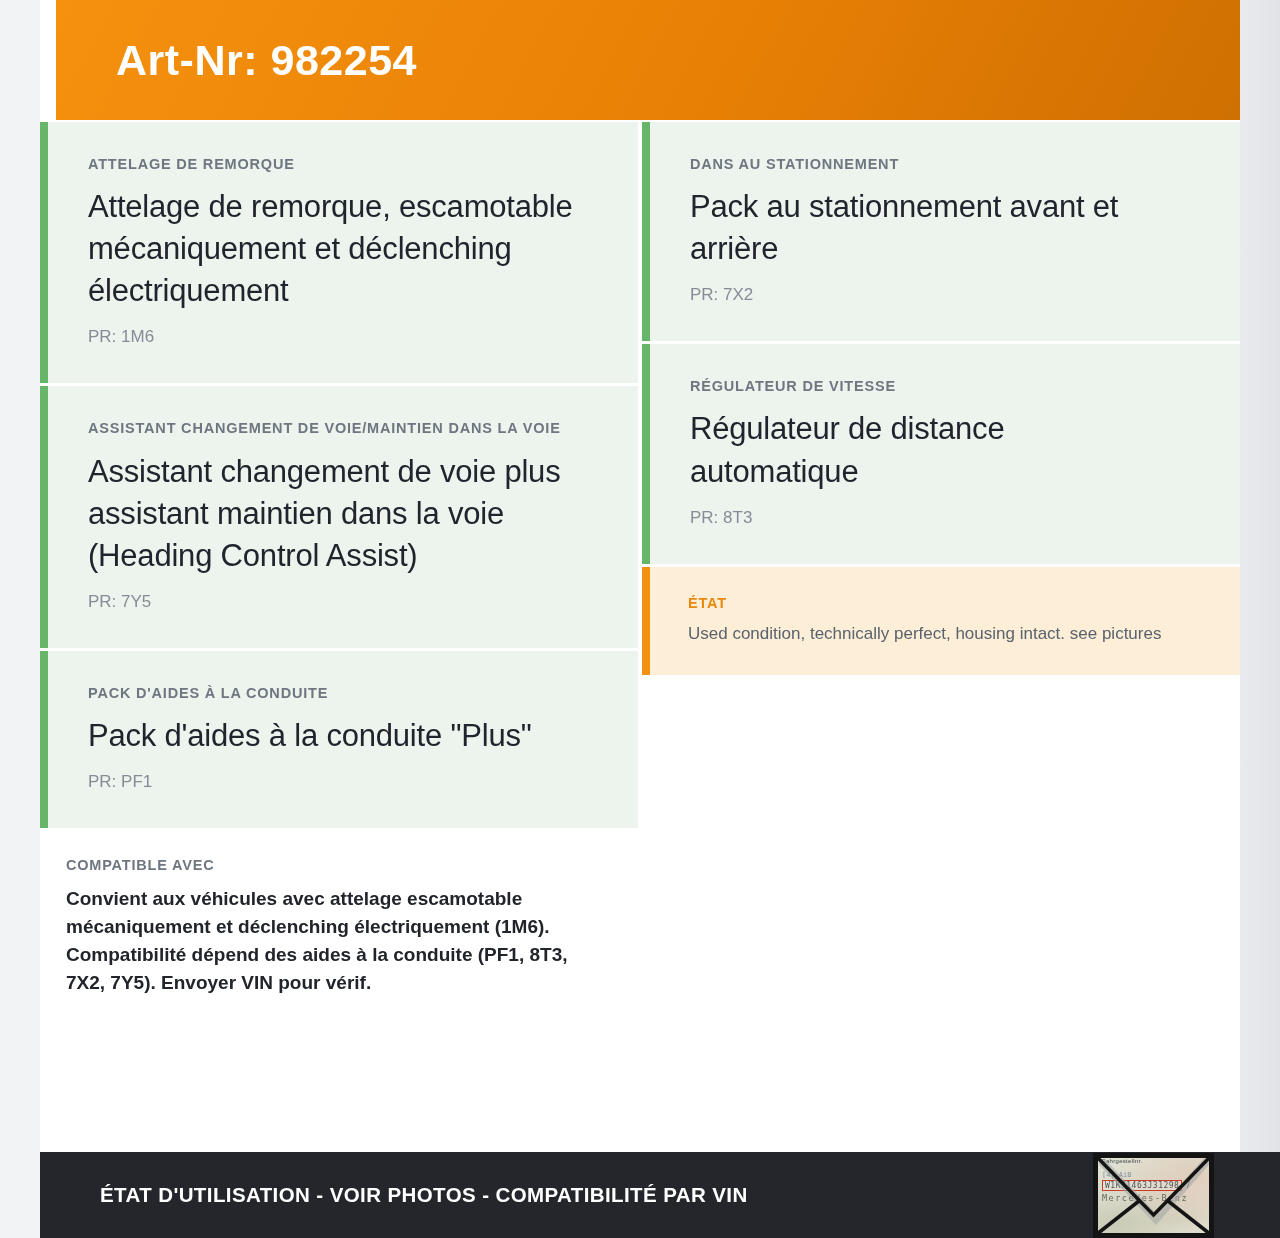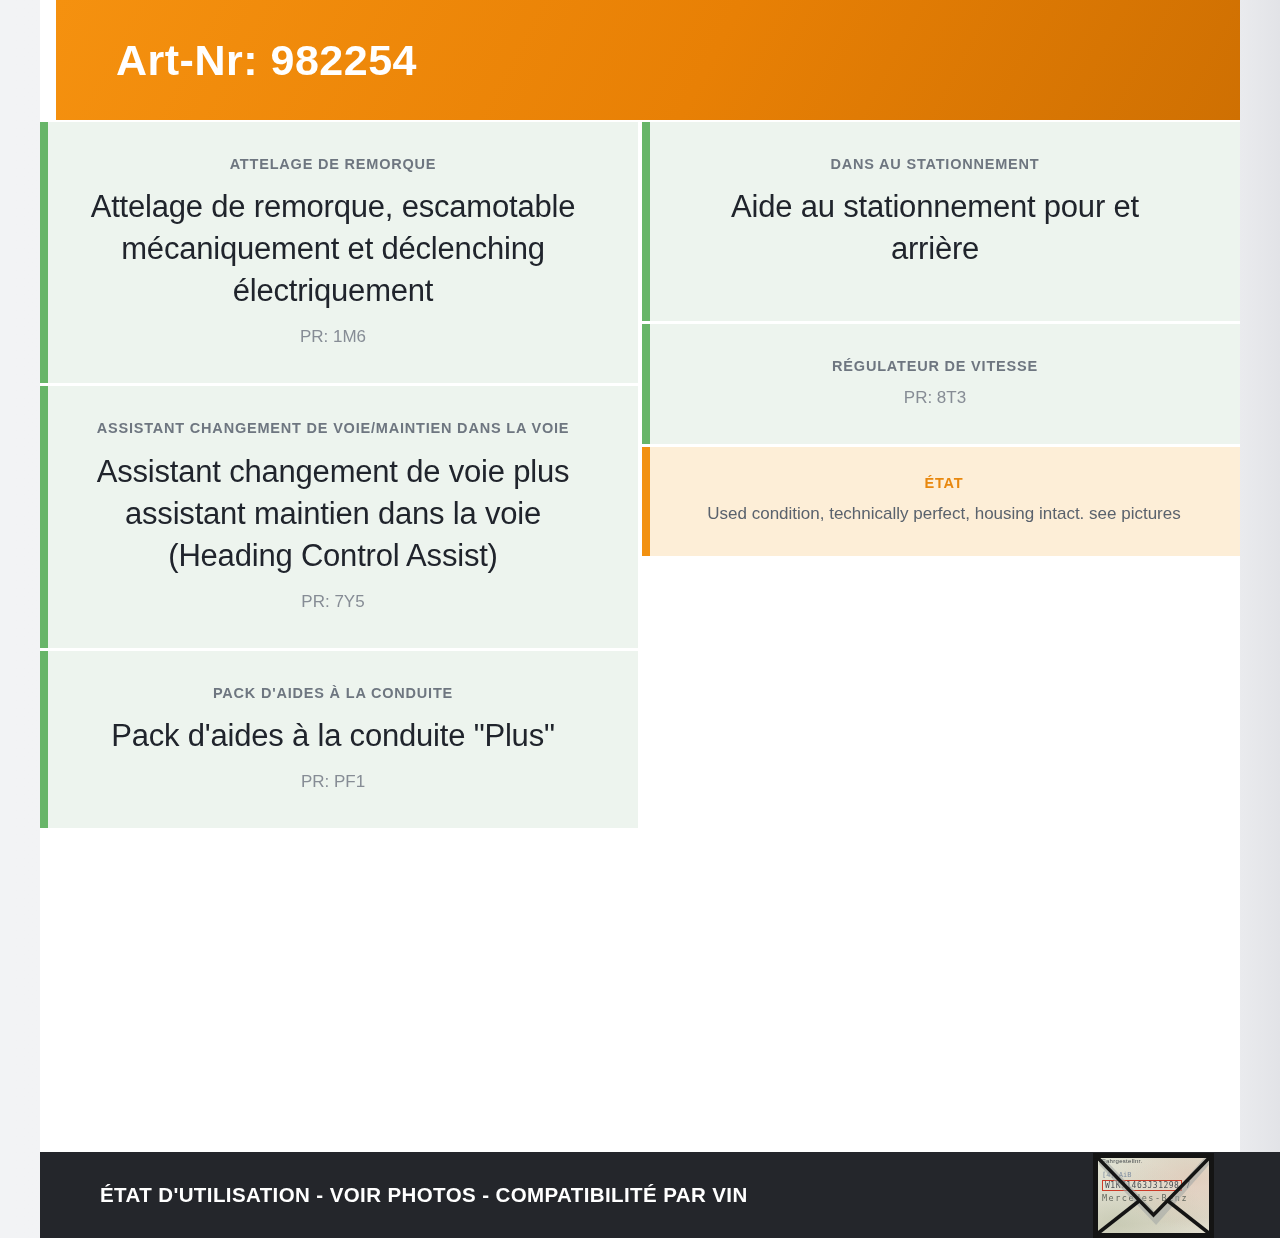--- a/index.html
+++ b/index.html
@@ -43,21 +43,20 @@
     color:#ffffff;
     font-size:43px;
     font-weight:700;
     letter-spacing:0.5px;
   }
   .columns{
     display:flex;
     gap:4px;
     align-items:flex-start;
     margin-top:2px;
-    text-align:center;
   }
   .col{width:598px;display:flex;flex-direction:column;}
   .option-card{
     background:var(--card-green-bg);
     border-left:8px solid var(--card-green-border);
     padding:32px 60px 36px 40px;
     margin-bottom:3px;
   }
   .cat-label{
     color:var(--label-gray);
@@ -205,32 +204,38 @@
         <h2 class="option-title">Assistant changement de voie plus assistant maintien dans la voie (Heading Control Assist)</h2>
         <div class="pr-code">PR: 7Y5</div>
       </section>
 
       <section class="option-card">
         <div class="cat-label">PACK D'AIDES À LA CONDUITE</div>
         <h2 class="option-title">Pack d'aides à la conduite "Plus"</h2>
         <div class="pr-code">PR: PF1</div>
       </section>
 
+      <section class="compatible-card">
+        <div class="cat-label">COMPATIBLE AVEC</div>
+        <p class="compatible-text">Convient aux véhicules avec attelage escamotable mécaniquement et déclenching électriquement (1M6). Compatibilité dépend des aides à la conduite (PF1, 8T3, 7X2, 7Y5). Envoyer VIN pour vérif.</p>
+      </section>
 
     </div>
 
     <div class="col">
 
       <section class="option-card">
         <div class="cat-label">DANS AU STATIONNEMENT</div>
-        <h2 class="option-title">Aide au stationnement pour et arrière</h2>
+        <h2 class="option-title">Pack au stationnement avant et arrière</h2>
+        <div class="pr-code">PR: 7X2</div>
       </section>
 
       <section class="option-card">
         <div class="cat-label">RÉGULATEUR DE VITESSE</div>
+        <h2 class="option-title">Régulateur de distance automatique</h2>
         <div class="pr-code">PR: 8T3</div>
       </section>
 
       <section class="etat-card">
         <div class="cat-label">ÉTAT</div>
         <p class="etat-text">Used condition, technically perfect, housing intact. see pictures</p>
       </section>
 
     </div>
 

